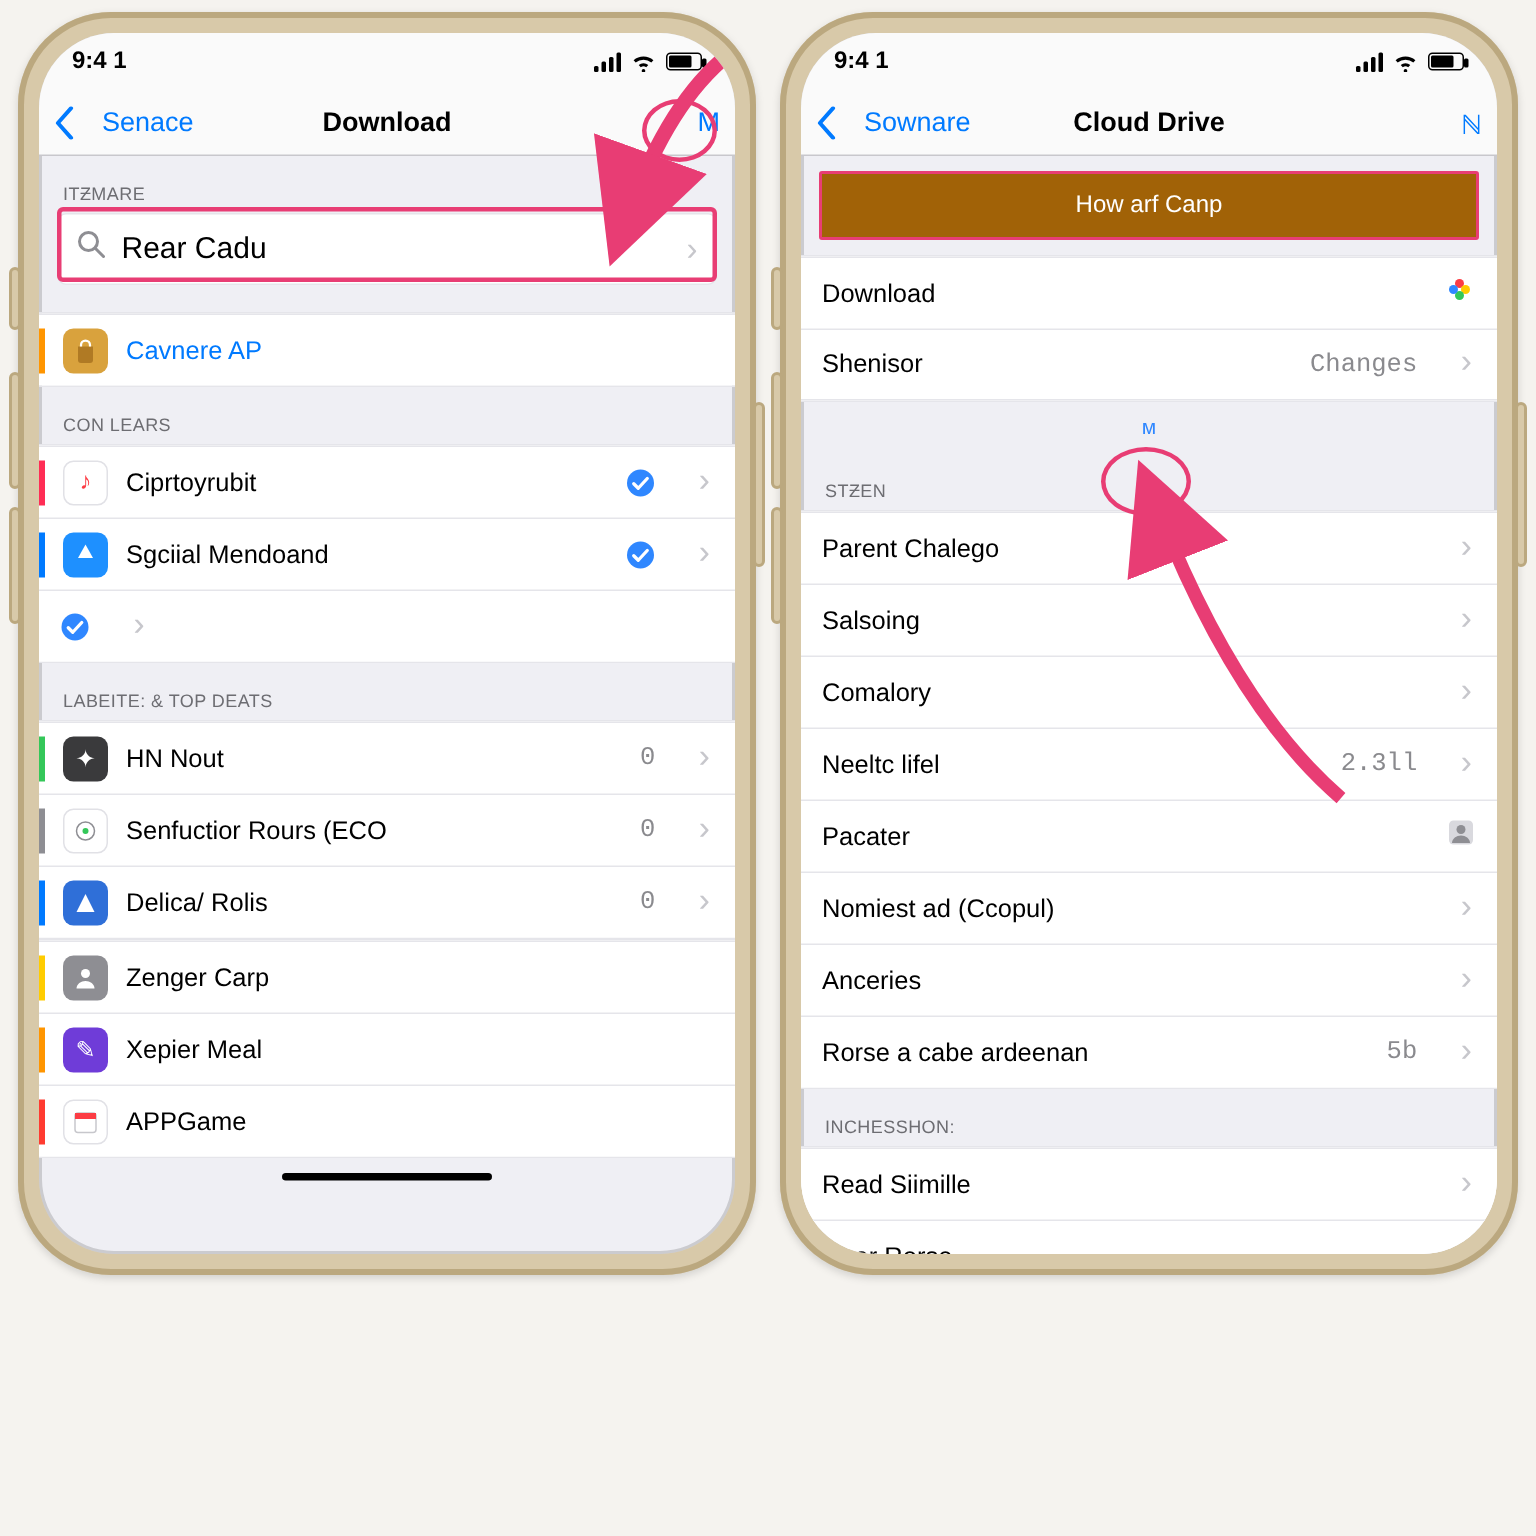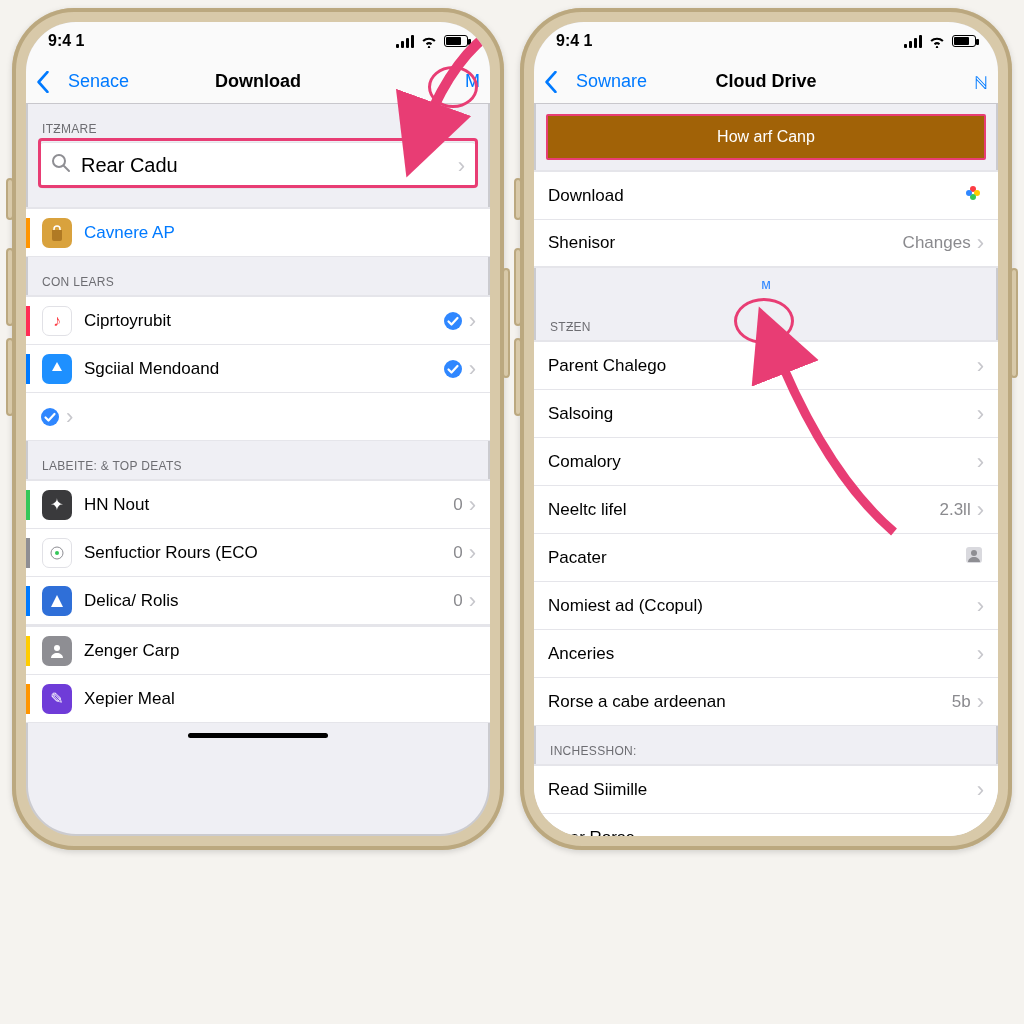--- a/index.html
+++ b/index.html
@@ -51,21 +51,21 @@
   .navtitle { position:absolute; left:0; right:0; text-align:center; font-size:18px; font-weight:600; pointer-events:none; }
   .navaction { color:#007aff; font-size:18px; }
 
   
   .sectionhdr { font-size: 12px; color:#6d6d72; padding: 18px 16px 6px 16px; letter-spacing: .3px; }
   .cell { background:#fff; border-top:1px solid #e5e5ea; display:flex; align-items:center;
           padding: 0 14px; min-height: 48px; font-size:17px; color:#000; justify-content:space-between; }
   .cell:first-child { border-top:1px solid #e5e5ea; }
   .cell .left { display:flex; align-items:center; gap:12px; min-width:0; }
   .cell .left .stripe { width:4px; align-self:stretch; margin:-0px 0 -0px -14px; }
-  .cell .right { display:flex; align-items:center; gap:6px; color:#8a8a8e; font-size:17px; }
+  .cell .right { display:flex; align-items:center; gap:26px; color:#8a8a8e; font-size:17px;font-family:Liberation Mono, monospace; }
   .chev { color:#c7c7cc; font-size:22px; line-height:1; }
   .icon30 { width:30px; height:30px; border-radius:7px; display:flex; align-items:center; justify-content:center; font-size:16px; color:#fff; }
   .check { width:20px; height:20px; }
   .searchrow { background:#fff; margin: 0 10px; border:1px solid #e5e5ea; border-radius:6px;
                display:flex; align-items:center; gap:10px; padding: 10px 12px; font-size:20px; color:#000; }
   .searchrow .mag { color:#8e8e93; }
   .group { background:#fff; border-top:1px solid #e5e5ea; border-bottom:1px solid #e5e5ea; }
   .hline { height:5px; width:140px; border-radius:3px; background:#000; margin: 10px auto 4px auto; }
 
   
@@ -266,20 +266,32 @@
                 </svg>
             </div>
             <span>Zenger Carp</span>
           </div>
         </div>
         <div class="cell">
           <div class="left">
             <div class="stripe" style="background:#ff9500"></div>
             <div class="icon30 ic-purple">✎</div>
             <span>Xepier Meal</span>
+          </div>
+        </div>
+        <div class="cell">
+          <div class="left">
+            <div class="stripe" style="background:#ff3b30"></div>
+            <div class="icon30 ic-cal">
+              <svg width="20" height="20" viewBox="0 0 20 20">
+                  <rect x="3" y="4" width="14" height="13" rx="2" fill="#fff" stroke="#c7c7cc"></rect>
+                  <rect x="3" y="4" width="14" height="4" fill="#fc3c44"></rect>
+                </svg>
+            </div>
+            <span>APPGame</span>
           </div>
         </div>
       </div>
 
       <div class="hline"></div>
 
       <div class="hi-circle" style="left:402px; top:44px; width:50px; height:42px;"></div>
       <div class="hi-searchbox" style="left:12px; top:116px; width:440px; height:50px;"></div>
       <div class="arrow" style="left:310px; top:6px; width:180px; height:130px;">
         <svg width="180" height="130">

